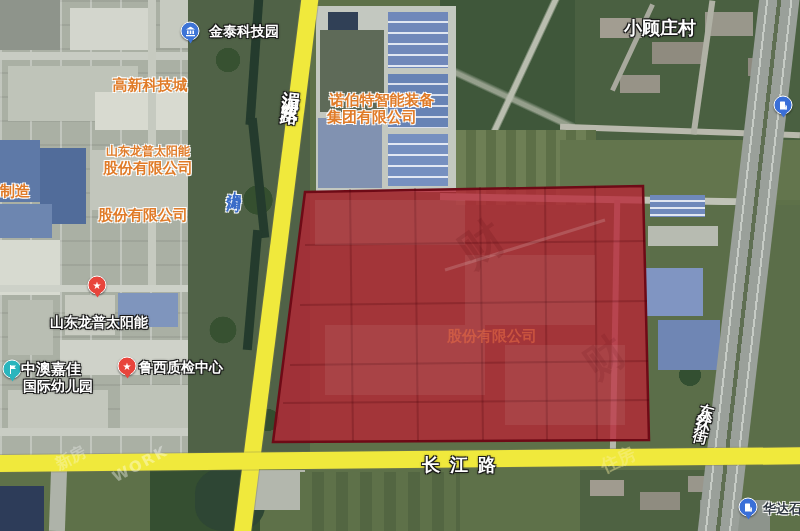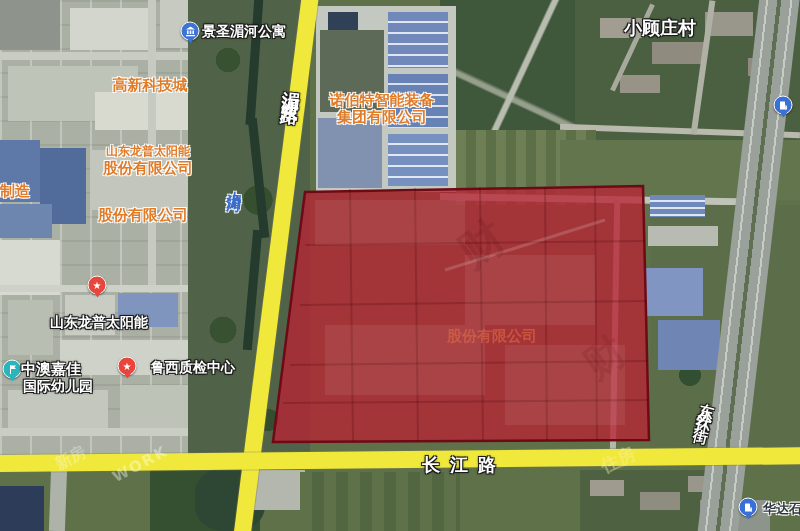--- a/index.html
+++ b/index.html
@@ -163,33 +163,33 @@
     <svg class="g" width="10" height="10" viewBox="0 0 10 10">
         <path fill="#fff" d="M2 1h4a.5.5 0 0 1 .5.5V9H1.5V1.5A.5.5 0 0 1 2 1zm.7 1h2.6v2.4H2.7zM7 4l1.4 1.4v3a.9.9 0 0 1-1.8 0V6.2h.4z"></path>
       </svg>
   </div>
   <div class="pin" style="--c:#3a6fd8;background:#3a6fd8;left:748px;top:507px;">
     <svg class="g" width="10" height="10" viewBox="0 0 10 10">
         <path fill="#fff" d="M2 1h4a.5.5 0 0 1 .5.5V9H1.5V1.5A.5.5 0 0 1 2 1zm.7 1h2.6v2.4H2.7zM7 4l1.4 1.4v3a.9.9 0 0 1-1.8 0V6.2h.4z"></path>
       </svg>
   </div>
 
-  <span class="lbl lbl-white ctr" style="left:244px;top:31px;font-size:14px;z-index:31;">景圣湄河公寓</span>
+  <span class="lbl lbl-white ctr" style="left:244px;top:31px;font-size:14px;z-index:31;">金泰科技园</span>
   <span class="lbl lbl-orange ctr" style="left:150px;top:85px;font-size:15px;z-index:31;">高新科技城</span>
   <span class="lbl lbl-orange ctr" style="left:148px;top:151px;font-size:12px;z-index:31;">山东龙普太阳能</span>
   <span class="lbl lbl-orange ctr" style="left:148px;top:168px;font-size:15px;z-index:31;">股份有限公司</span>
   <span class="lbl lbl-orange ctr" style="left:143px;top:215px;font-size:15px;z-index:31;">股份有限公司</span>
   <span class="lbl lbl-orange" style="left:0;top:184px;font-size:15px;z-index:31;text-align:center;">制造</span>
   <span class="lbl lbl-orange ctr" style="left:382px;top:100px;font-size:15px;z-index:31;">诺伯特智能装备</span>
-  <span class="lbl lbl-orange ctr" style="left:382px;top:117px;font-size:15px;z-index:31;">集团有限公司</span>
+  <span class="lbl lbl-orange ctr" style="left:372px;top:117px;font-size:15px;z-index:31;">集团有限公司</span>
   <span class="lbl lbl-white ctr" style="left:660px;top:28px;font-size:18px;z-index:31;">小顾庄村</span>
   <span class="lbl lbl-white ctr" style="left:99px;top:322px;font-size:14px;z-index:31;">山东龙普太阳能</span>
   <span class="lbl lbl-white ctr" style="left:51px;top:369px;font-size:15px;z-index:31;">中澳嘉佳</span>
   <span class="lbl lbl-white ctr" style="left:58px;top:386px;font-size:14px;z-index:31;">国际幼儿园</span>
-  <span class="lbl lbl-white ctr" style="left:181px;top:367px;font-size:14px;z-index:31;margin-left:12px;">鲁西质检中心</span>
+  <span class="lbl lbl-white ctr" style="left:181px;top:367px;font-size:14px;z-index:31;">鲁西质检中心</span>
   <span class="lbl lbl-dark" style="left:763px;top:502px;font-size:13px;z-index:31;">华达石</span>
 
 
   <span class="wm" style="left:55px;top:448px;font-size:16px;color:rgba(255,255,255,0.3);transform:rotate(-28deg);z-index:41;">新房</span>
   <span class="wm" style="left:110px;top:455px;font-size:15px;color:rgba(255,255,255,0.38);transform:rotate(-28deg);z-index:41;letter-spacing:2px;">WORK</span>
   <span class="wm" style="left:600px;top:448px;font-size:18px;color:rgba(250,240,160,0.42);transform:rotate(-25deg);z-index:41;">住房</span>
 
 </div>
 
 </body></html>

